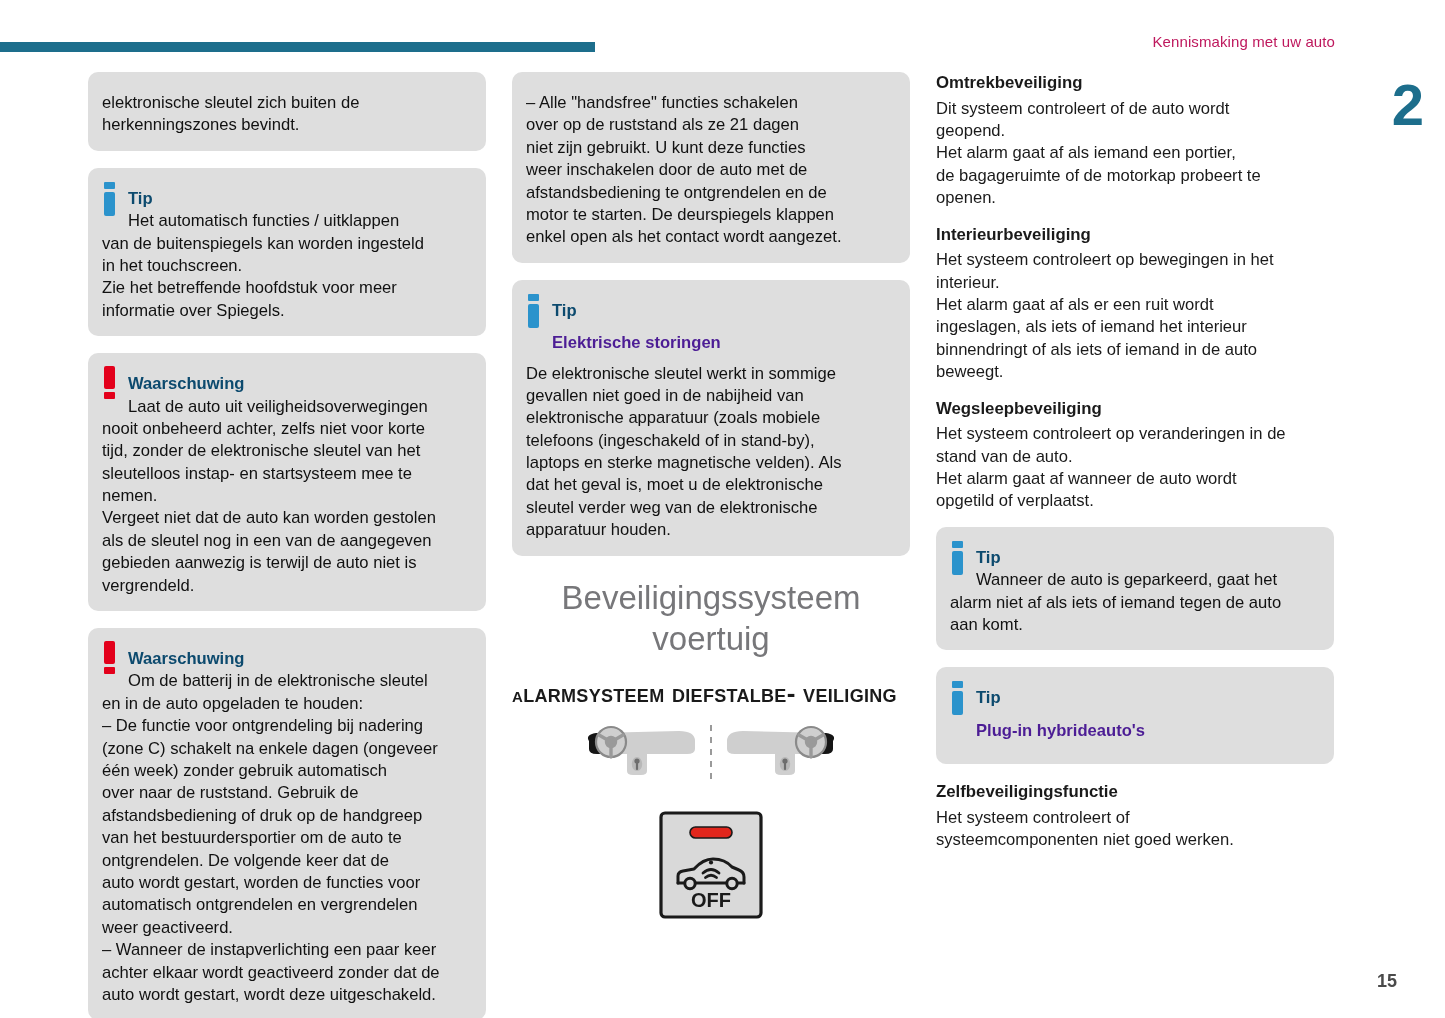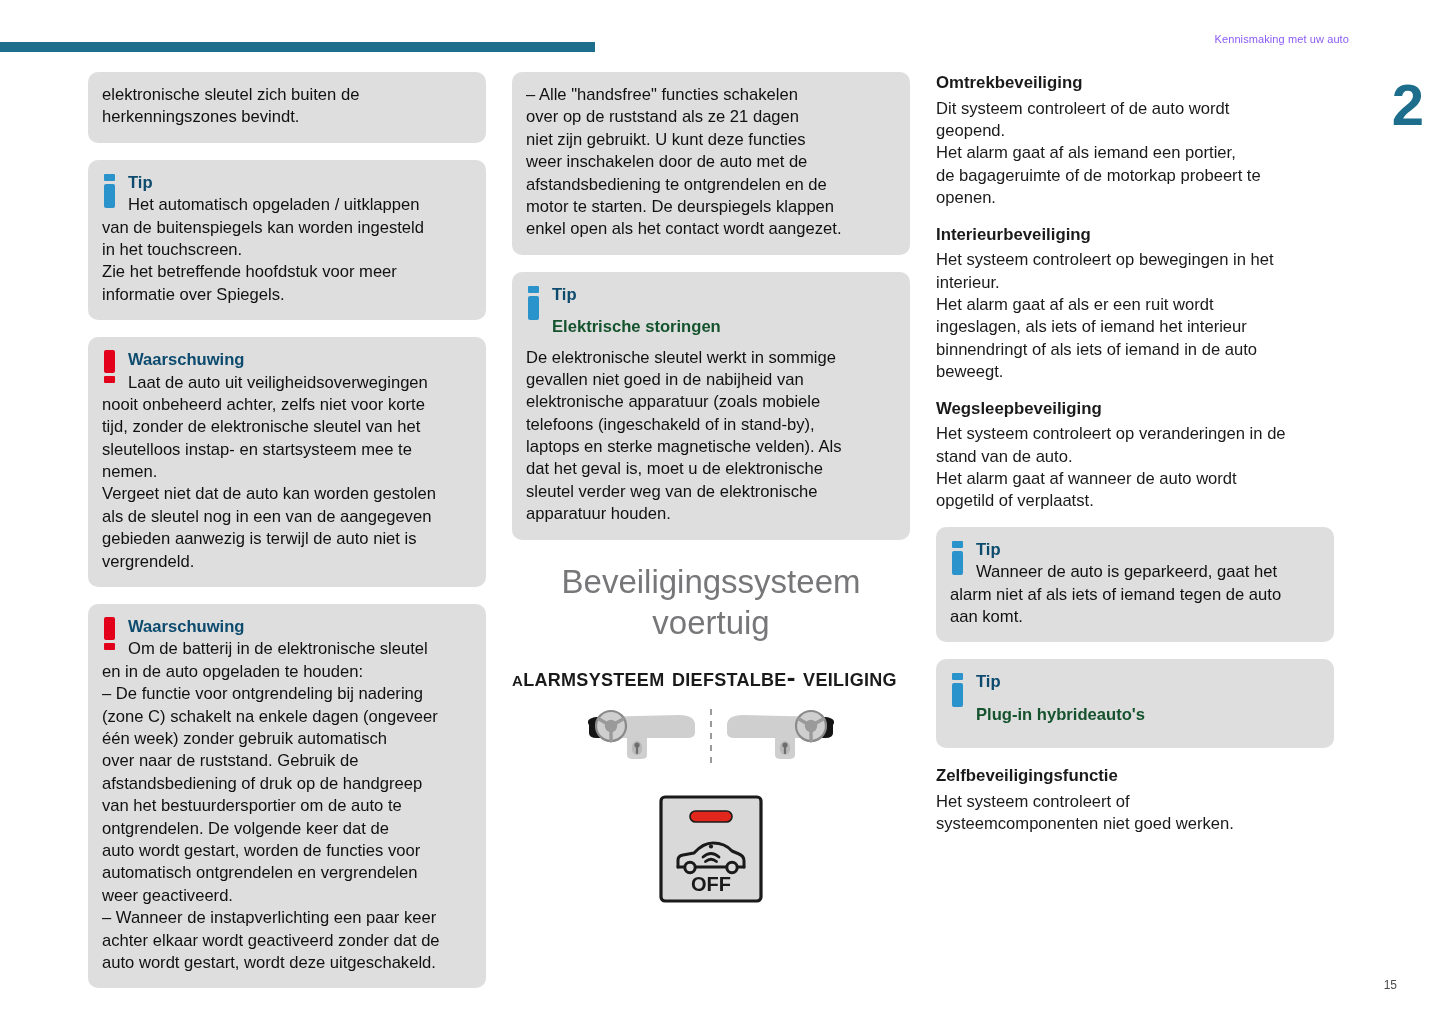--- a/index.html
+++ b/index.html
@@ -20,43 +20,43 @@
   .header-bar {
     position: absolute;
     left: 0;
     top: 42px;
     width: 595px;
     height: 10px;
     background: #1d6e8c;
   }
   .header-title {
     position: absolute;
-    right: 96px;
+    right: 110px;
     top: 33px;
-    font-size: 11px;
-    color: #8b5cf6;
+    font-size: 15px;
+    color: #be185d;
     letter-spacing: .1px;
     white-space: nowrap;
   }
   .chapter-number {
     position: absolute;
     right: 22px;
     top: 76px;
     font-size: 58px;
     font-weight: bold;
     color: #1d6e8c;
     line-height: 1;
     letter-spacing: -1px;
   }
   .page-number {
     position: absolute;
     right: 48px;
     bottom: 26px;
-    font-size: 12px;
-    font-weight: normal;
+    font-size: 18px;
+    font-weight: bold;
     color: #4a4a4a;
   }
 
   
   .columns {
     position: absolute;
     left: 0;
     top: 72px;
     width: 1445px;
     height: 900px;
@@ -67,21 +67,21 @@
     width: 402px;
   }
   .col-1 { left: 88px;  width: 398px; }
   .col-2 { left: 512px; width: 398px; }
   .col-3 { left: 936px; width: 398px; }
 
   
   .box {
     background: #dedede;
     border-radius: 10px;
-    padding: 12px 14px 14px 14px;
+    padding: 20px 14px 14px 14px;
     margin-bottom: 17px;
     position: relative;
   }
   .box p {
     margin: 0;
     font-size: 16.6px;
     line-height: 1.35;
     color: #111;
   }
   .box-head {
@@ -89,21 +89,21 @@
     font-weight: bold;
     line-height: 1.35;
     margin: 0 0 0 26px;
     color: #0c4a6e;
   }
   .box-sub {
     font-size: 16.6px;
     font-weight: bold;
     line-height: 1.35;
     margin: 10px 0 8px 26px;
-    color: #14532d;
+    color: #4c1d95;
   }
   .box-body {
     font-size: 16.6px;
     line-height: 1.35;
     margin: 0;
     white-space: pre-line;
   }
   .box-body.indent-first { text-indent: 26px; }
 
   
@@ -212,21 +212,21 @@
       <p class="box-body">elektronische sleutel zich buiten de
 herkenningszones bevindt.</p>
     </div>
 
     <div class="box">
       <span class="icon-info">
         <span class="dot"></span>
           <span class="stem"></span>
       </span>
       <div class="box-head">Tip</div>
-      <p class="box-body indent-first">Het automatisch opgeladen / uitklappen
+      <p class="box-body indent-first">Het automatisch functies / uitklappen
 van de buitenspiegels kan worden ingesteld
 in het touchscreen.
 Zie het betreffende hoofdstuk voor meer
 informatie over Spiegels.</p>
     </div>
 
     <div class="box">
       <span class="icon-warn">
         <span class="stem"></span>
           <span class="dot"></span>

